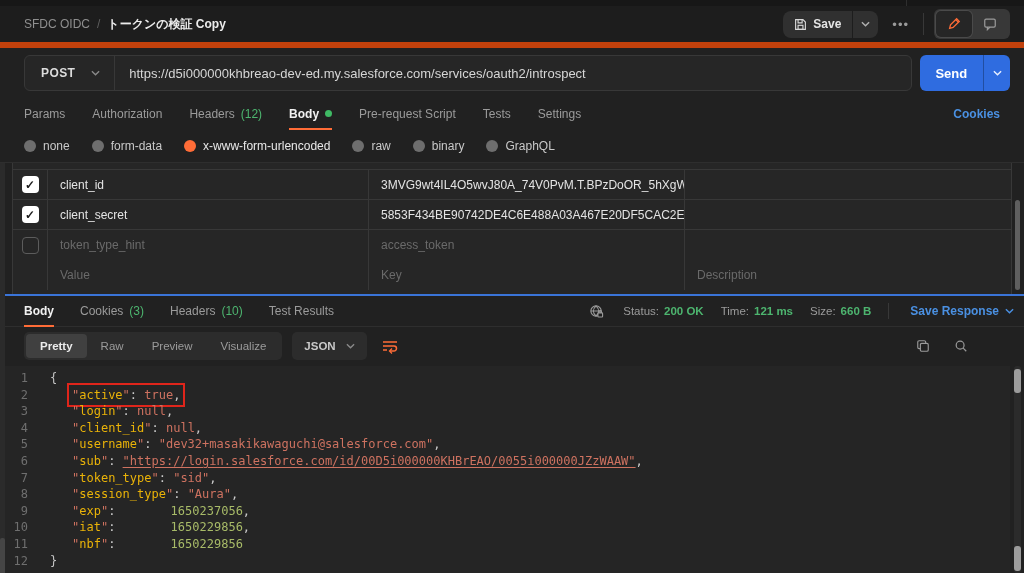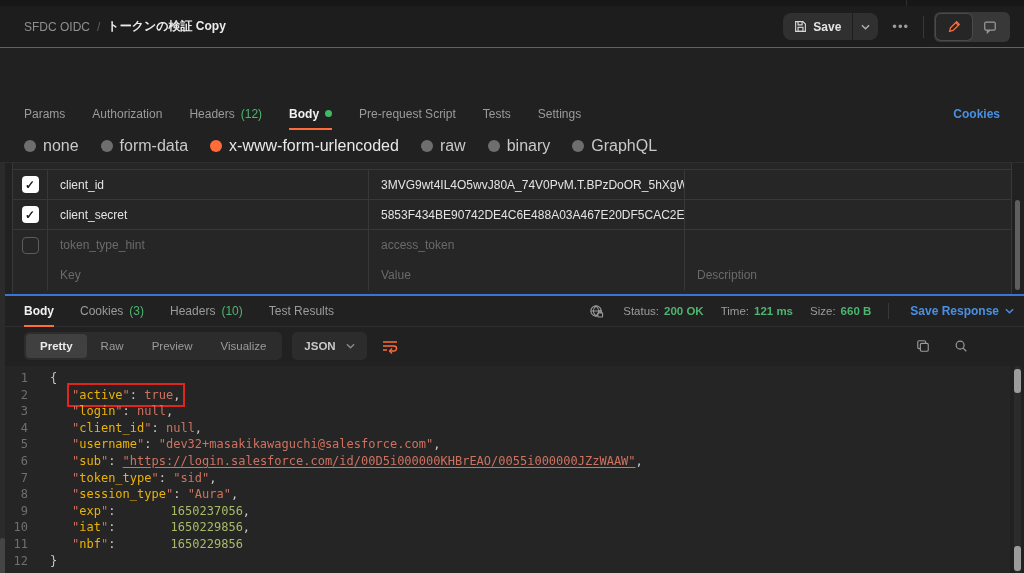--- a/index.html
+++ b/index.html
@@ -6,21 +6,21 @@
   html,body { width:1024px; height:573px; overflow:hidden; background:#212121;
     font-family:"Liberation Sans", sans-serif; -webkit-font-smoothing:antialiased; }
   .app { position:absolute; inset:0; width:1024px; height:573px; background:#212121; color:#c9c9c9; }
 
   
   .topstrip { position:absolute; top:0; left:0; right:0; height:6px; background:#171717; }
   .topstrip .tabdiv { position:absolute; left:906px; top:0; width:1px; height:6px; background:#2e2e2e; }
 
   
   .titlebar { position:absolute; top:6px; left:0; right:0; height:42px; background:#1d1d1d;
-    border-bottom:1px solid #c2410c; display:flex; align-items:center; padding:0 14px 0 24px; }
+    border-bottom:6px solid #c2410c; display:flex; align-items:center; padding:0 14px 0 24px; }
   .crumb { display:flex; align-items:center; gap:7px; font-size:12px; }
   .crumb .col { color:#8f8f8f; }
   .crumb .sep { color:#5f5f5f; }
   .crumb .req { color:#ececec; font-weight:bold; }
   .title-actions { margin-left:auto; display:flex; align-items:center; gap:10px; }
   .btn-save { display:flex; align-items:stretch; background:#303030; border-radius:8px; overflow:hidden; height:27px; }
   .btn-save .main { display:flex; align-items:center; gap:6px; padding:0 11px; color:#e4e4e4; font-size:12px; font-weight:bold; }
   .btn-save .arrow { display:flex; align-items:center; padding:0 8px; border-left:1px solid #1d1d1d; color:#b0b0b0; }
   .ellipsis { color:#9a9a9a; font-size:13px; letter-spacing:1px; padding:0 4px; cursor:default; }
   .vdiv { width:1px; height:22px; background:#383838; }
@@ -42,21 +42,21 @@
   
   .reqtabs { position:absolute; top:97px; left:0; right:0; height:33px; display:flex; align-items:center; gap:27px; padding:0 24px; font-size:12px; }
   .rtab { position:relative; display:flex; align-items:center; gap:6px; color:#9b9b9b; height:33px; cursor:default; }
   .rtab.active { color:#f1f1f1; font-weight:bold; }
   .rtab.active::after { content:""; position:absolute; left:0; right:0; bottom:0; height:2px; background:#ff6c37; }
   .rtab .count { color:#4db56f;text-align:center; }
   .rtab .dot { width:7px; height:7px; border-radius:50%; background:#3fba64; }
   .cookies { margin-left:auto; color:#4a90e2; font-weight:bold; font-size:12px; }
 
   
-  .modes { position:absolute; top:130px; left:0; right:0; height:33px; display:flex; align-items:center; gap:22px; padding:0 24px; font-size:16px; border-bottom:1px solid #2e2e2e; }
+  .modes { position:absolute; top:130px; left:0; right:0; height:33px; display:flex; align-items:center; gap:22px; padding:0 24px; font-size:12px; border-bottom:1px solid #2e2e2e; }
   .mode { display:flex; align-items:center; gap:7px; color:#c9c9c9; }
   .mode .radio { width:12px; height:12px; border-radius:50%; background:#6e6e6e; }
   .mode.selected .radio { background:#ff6c37; }
   .mode.selected .label { color:#e8e8e8; }
 
   
   .ptable { position:absolute; top:163px; left:12px; width:1000px; height:131px; background:#262626;
     border-left:1px solid #383838; border-right:1px solid #383838; }
   .ptable .sliver { height:7px; border-bottom:1px solid #383838; }
   .prow { display:grid; grid-template-columns:35px 321px 316px 1fr; height:30px; border-bottom:1px solid #383838; font-size:12px; }
@@ -166,20 +166,41 @@
             <svg width="14" height="14" viewBox="0 0 16 16" fill="none" stroke="#9a9a9a" stroke-width="1.4">
               <rect x="2" y="2.5" width="12" height="9" rx="1.5"></rect>
                 <path d="M5 11.5v3l3-3"></path>
             </svg>
             </span>
         </div>
       </div>
     </div>
   </header>
 
+  <div class="urlrow">
+    <div class="urlbox">
+      <div class="method">
+        <span>POST</span>
+        <span class="chev">
+          <svg width="9" height="6" viewBox="0 0 10 6" fill="none" stroke="#8a8a8a" stroke-width="1.5">
+              <path d="M1 1l4 4 4-4"></path>
+            </svg>
+        </span>
+      </div>
+      <div class="urlinput">https://d5i000000khbreao-dev-ed.my.salesforce.com/services/oauth2/introspect</div>
+    </div>
+    <div class="btn-send">
+      <div class="main">Send</div>
+      <div class="arrow">
+        <svg width="9" height="6" viewBox="0 0 10 6" fill="none" stroke="#e8efff" stroke-width="1.6">
+            <path d="M1 1l4 4 4-4"></path>
+          </svg>
+      </div>
+    </div>
+  </div>
 
   <nav class="reqtabs">
     <div class="rtab">
         <span>Params</span>
       </div>
       <div class="rtab">
         <span>Authorization</span>
       </div>
       <div class="rtab">
         <span>Headers</span>
@@ -251,22 +272,22 @@
           <div class="pcell cb">
             <span class="checkbox unchecked"></span>
           </div>
           <div class="pcell">token_type_hint</div>
           <div class="pcell">access_token</div>
           <div class="pcell"></div>
         </div>
       </div>
     <div class="prow">
       <div class="pcell cb"></div>
+      <div class="pcell ph">Value</div>
       <div class="pcell ph">Key</div>
-      <div class="pcell ph">Value</div>
       <div class="pcell ph">Description</div>
     </div>
   </div>
 
   <div class="panediv"></div>
 
   <div class="resptabs">
     <div class="rtab active">
         <span>Body</span>
       </div>

